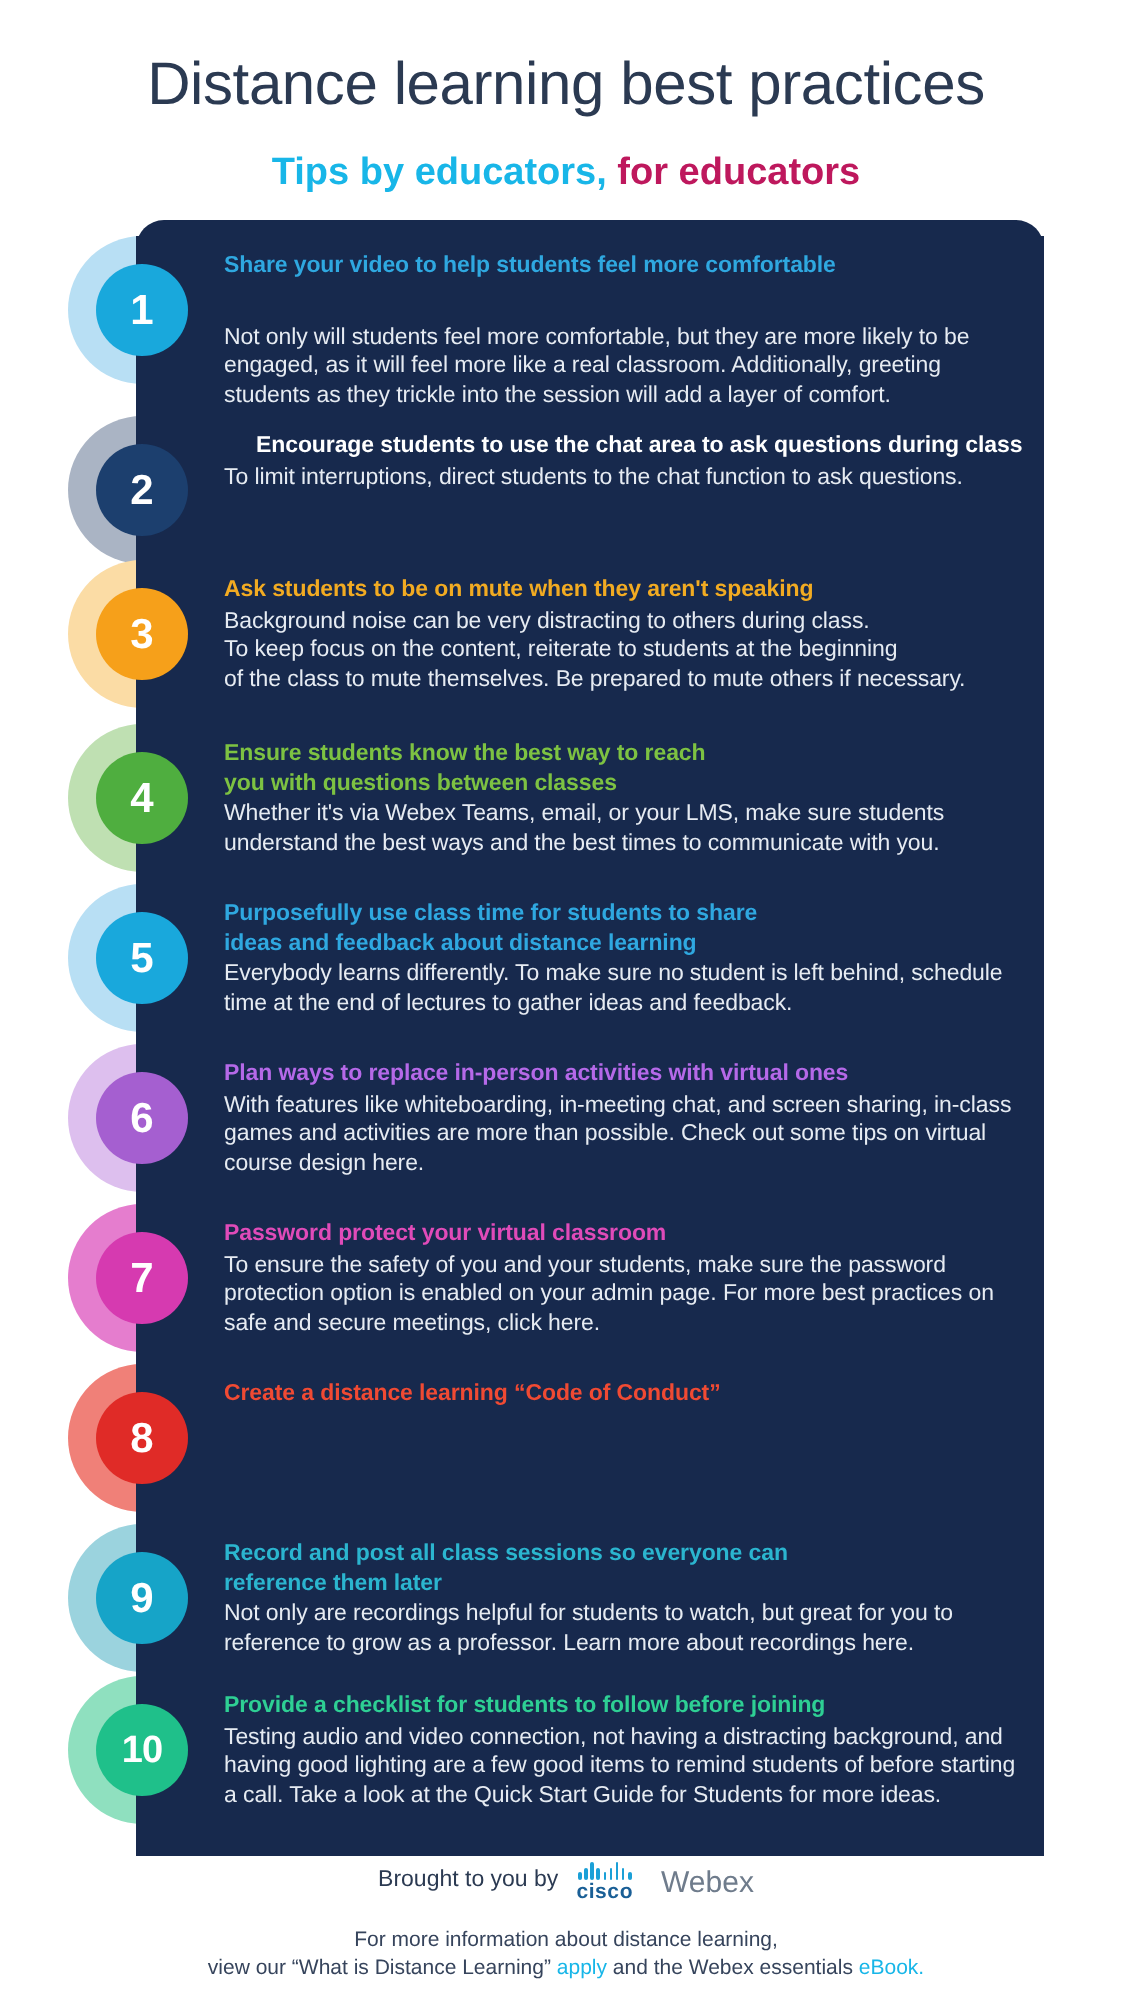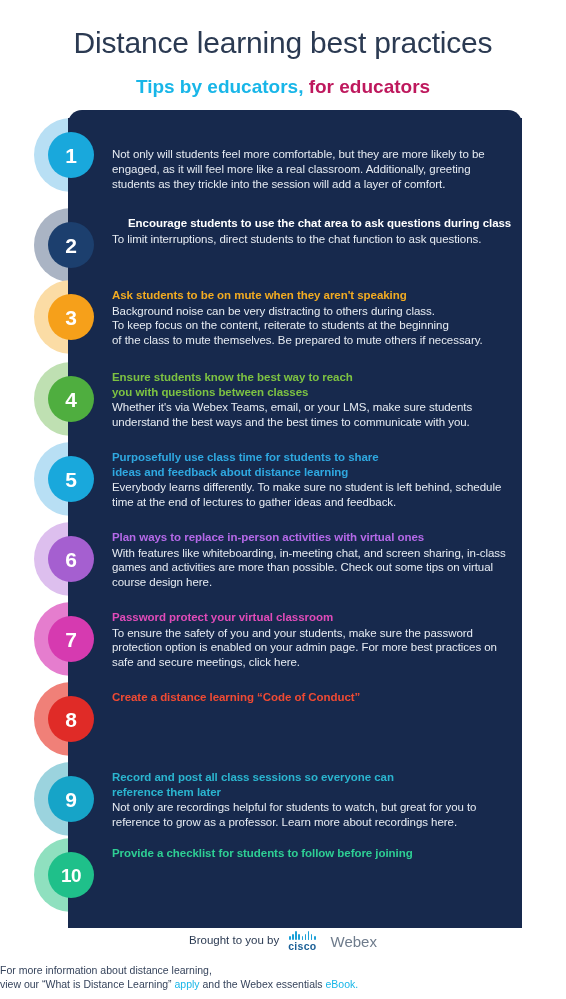--- a/index.html
+++ b/index.html
@@ -132,20 +132,21 @@
     letter-spacing: -0.05px;
     padding-top: 1px;
   }
 
   
   .footer {
     position: absolute;
     left: 0;
     top: 928px;
     width: 566px;
+    text-align: center;
   }
   .brought {
     display: flex;
     align-items: center;
     justify-content: center;
     gap: 9px;
     height: 26px;
   }
   .brought-label {
     font-size: 11.5px;
@@ -205,20 +206,21 @@
   </div>
 
   <div class="panel"></div>
 
   <div class="tips" id="tips-container">
       <div class="tip" style="top: 8px; height: 90px;">
         <div class="halo" style="background: rgb(184, 223, 244);"></div>
         <div class="panel-cover" style="background: rgb(23, 41, 77);"></div>
         <div class="badge" style="background: rgb(25, 168, 220);">1</div>
         <div class="tip-text">
+          <div class="tip-head" style="color: rgb(47, 168, 224); white-space: pre-line;">Share your video to help students feel more comfortable</div>
           <div class="tip-body" style="white-space: pre-line; margin-top: 20px;">Not only will students feel more comfortable, but they are more likely to be engaged, as it will feel more like a real classroom. Additionally, greeting students as they trickle into the session will add a layer of comfort.</div>
         </div>
       </div>
       <div class="tip" style="top: 98px; height: 72px;">
         <div class="halo" style="background: rgb(170, 180, 196);"></div>
         <div class="panel-cover" style="background: rgb(23, 41, 77);"></div>
         <div class="badge" style="background: rgb(28, 63, 110);">2</div>
         <div class="tip-text">
           <div class="tip-head" style="color: rgb(255, 255, 255); white-space: pre-line; padding-left: 16px;">Encourage students to use the chat area to ask questions during class</div>
           <div class="tip-body" style="white-space: pre-line;">To limit interruptions, direct students to the chat function to ask questions.</div>
@@ -290,20 +292,21 @@
 reference them later</div>
           <div class="tip-body" style="white-space: pre-line;">Not only are recordings helpful for students to watch, but great for you to reference to grow as a professor. Learn more about recordings here.</div>
         </div>
       </div>
       <div class="tip" style="top: 728px; height: 90px;">
         <div class="halo" style="background: rgb(143, 224, 191);"></div>
         <div class="panel-cover" style="background: rgb(23, 41, 77);"></div>
         <div class="badge wide" style="background: rgb(31, 192, 138);">10</div>
         <div class="tip-text">
           <div class="tip-head" style="color: rgb(46, 207, 148); white-space: pre-line;">Provide a checklist for students to follow before joining</div>
+          <div class="tip-body" style="white-space: pre-line;">Testing audio and video connection, not having a distracting background, and having good lighting are a few good items to remind students of before starting a call. Take a look at the Quick Start Guide for Students for more ideas.</div>
         </div>
       </div>
     </div>
 
   <div class="footer">
     <div class="brought">
       <span class="brought-label">Brought to you by</span>
       <span class="cisco-logo">
         <span class="cisco-bars">
           <i style="height:4px"></i>

